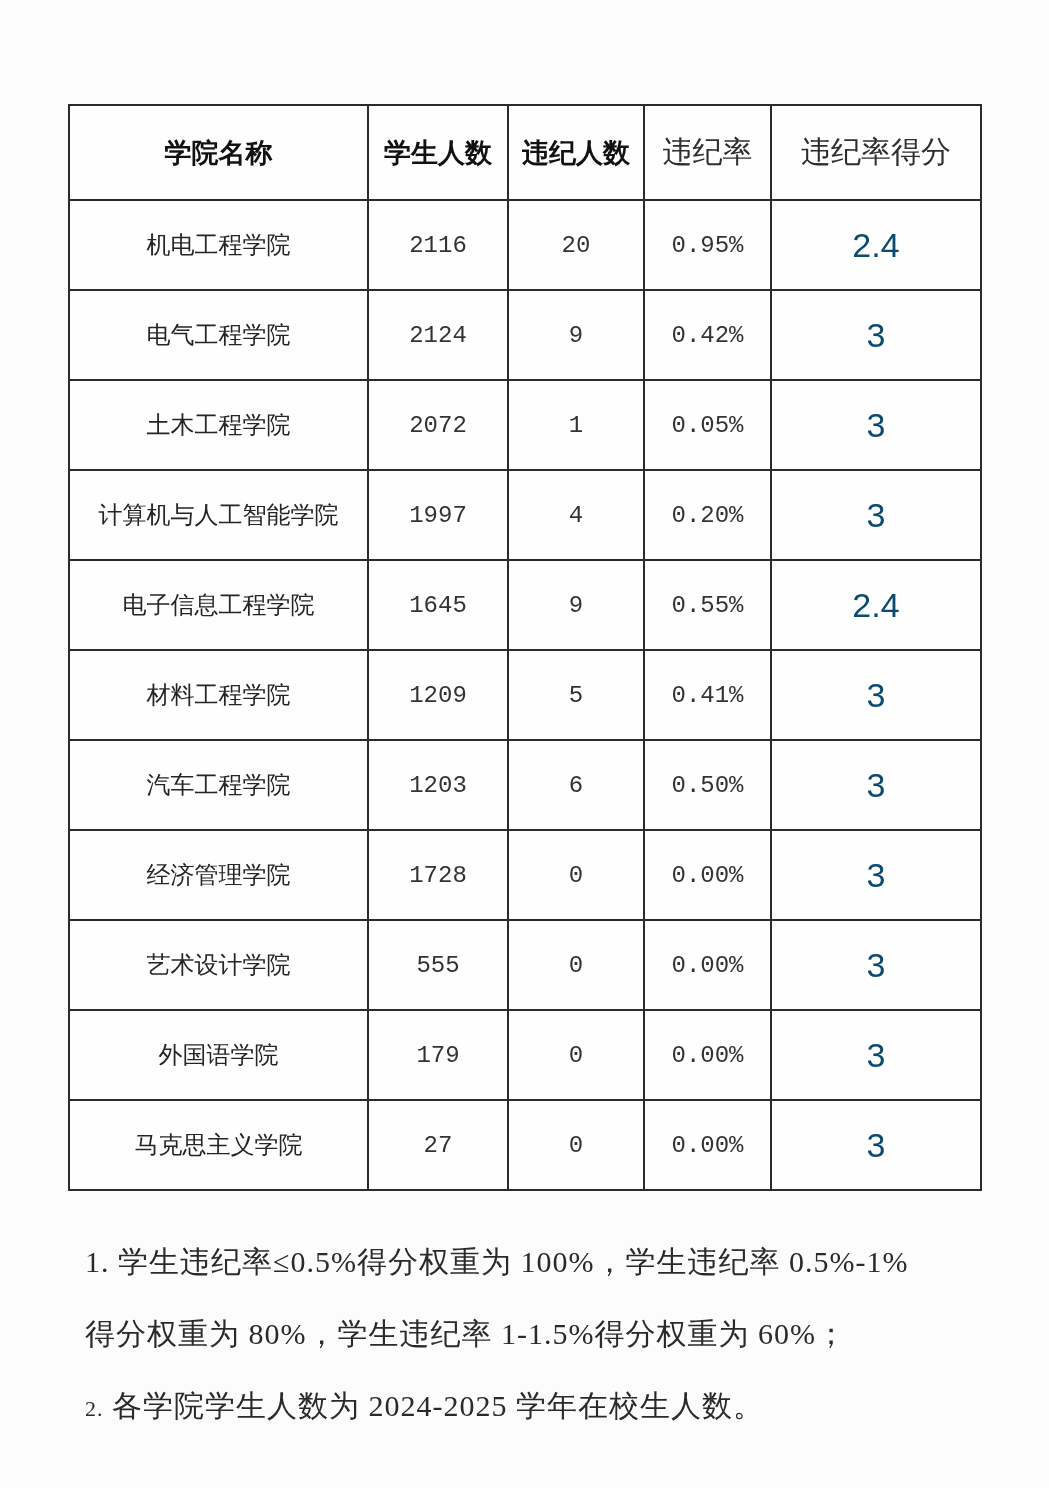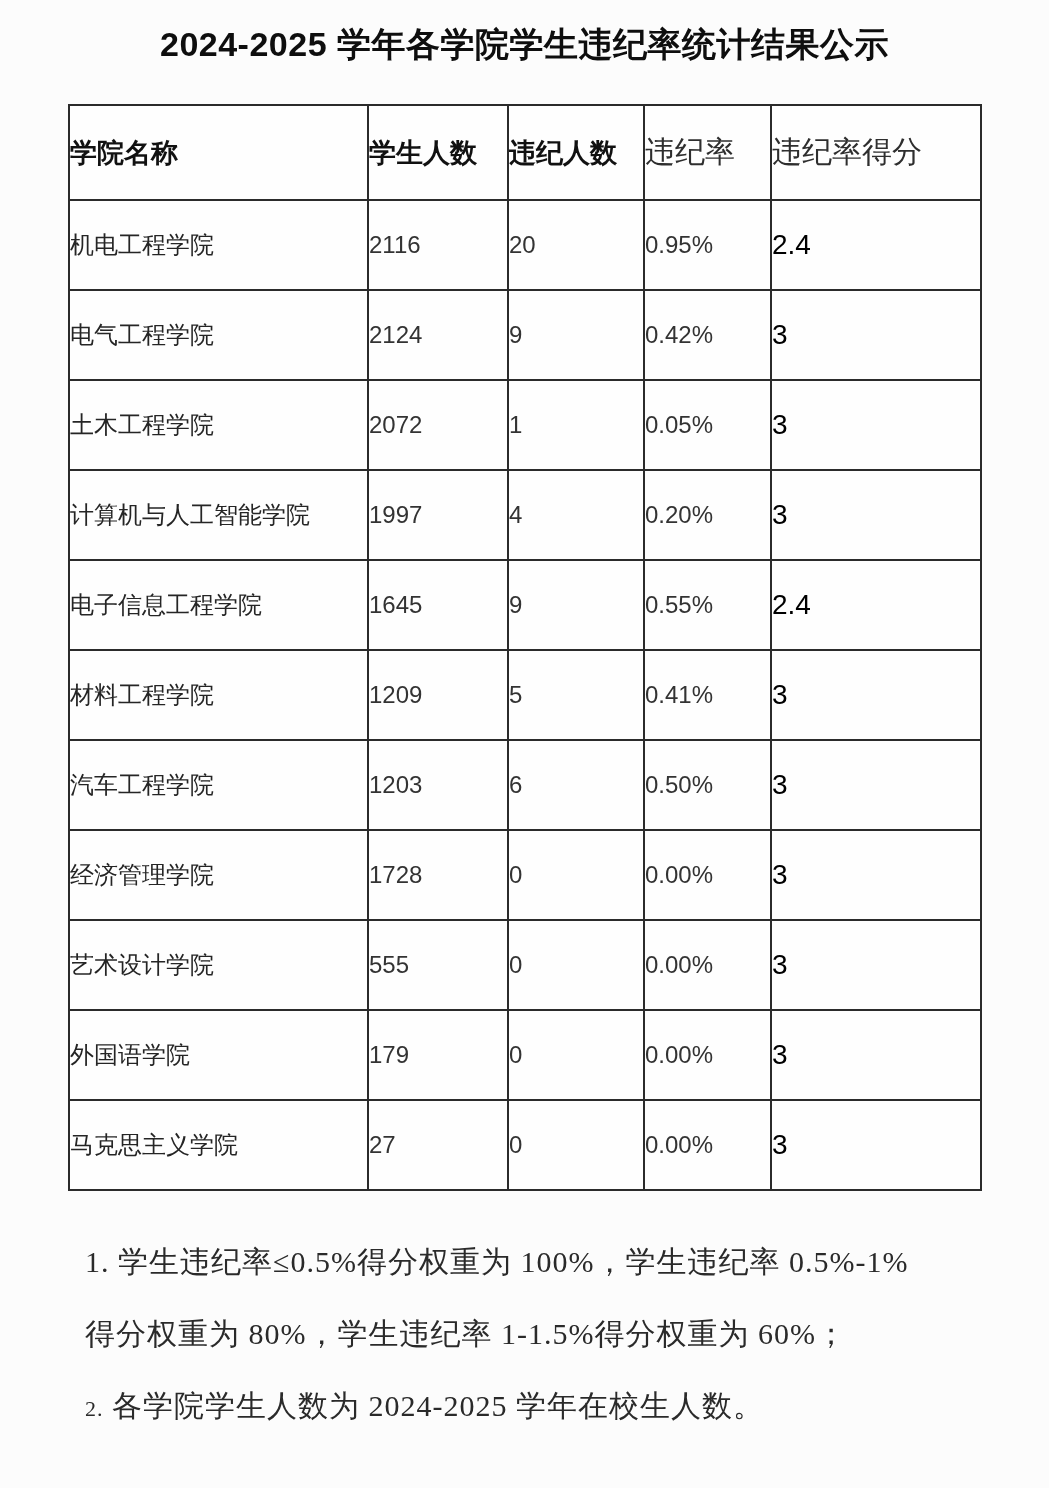--- a/index.html
+++ b/index.html
@@ -28,21 +28,21 @@
   table.stats-table {
     position: absolute;
     left: 68px; top: 104px;
     width: 912px;
     border-collapse: collapse;
     table-layout: fixed;
     background: #fefefe;
   }
   .stats-table th, .stats-table td {
     border: 2px solid #2b2b2b;
-    text-align: left;
+    text-align: center;
     vertical-align: middle;
     padding: 0;
     overflow: hidden;
   }
   .stats-table thead tr { height: 95px; }
   .stats-table tbody tr { height: 90px; }
   th.h-college, th.h-students, th.h-violations {
     font-weight: 800;
     font-size: 27px;
     color: #111;
@@ -51,28 +51,28 @@
     font-weight: 400;
     font-size: 30px;
     color: #2e2e2e;
   }
   td.c-college {
     font-family: "Liberation Sans", sans-serif;
     font-size: 24px;
     color: #252525;
   }
   td.c-students, td.c-violations, td.c-rate {
-    font-family: Liberation Sans, sans-serif;
+    font-family: Liberation Mono, monospace;
     font-size: 24px;
     color: #333;
   }
   td.c-score {
     font-family: "Liberation Sans", sans-serif;
-    font-size: 28px;
-    color: #000000;
+    font-size: 34px;
+    color: #0c4a6e;
     margin-left: 35px;
   }
   .notes {
     position: absolute;
     left: 85px; top: 1226px;
     width: 900px;
     font-family: "Liberation Serif", serif;
     color: #2a2a2a;
   }
   .notes-label {
@@ -88,21 +88,20 @@
   }
   .note-marker-small {
     font-size: 22px;
   }
 </style>
 </head>
 <body>
 
 <div class="page">
 
-  <div class="title">2024-2025 学年各学院学生违纪率统计结果公示</div>
 
   <table class="stats-table">
     <colgroup>
       <col style="width:299px">
       <col style="width:140px">
       <col style="width:136px">
       <col style="width:127px">
       <col style="width:210px">
     </colgroup>
     <thead>

